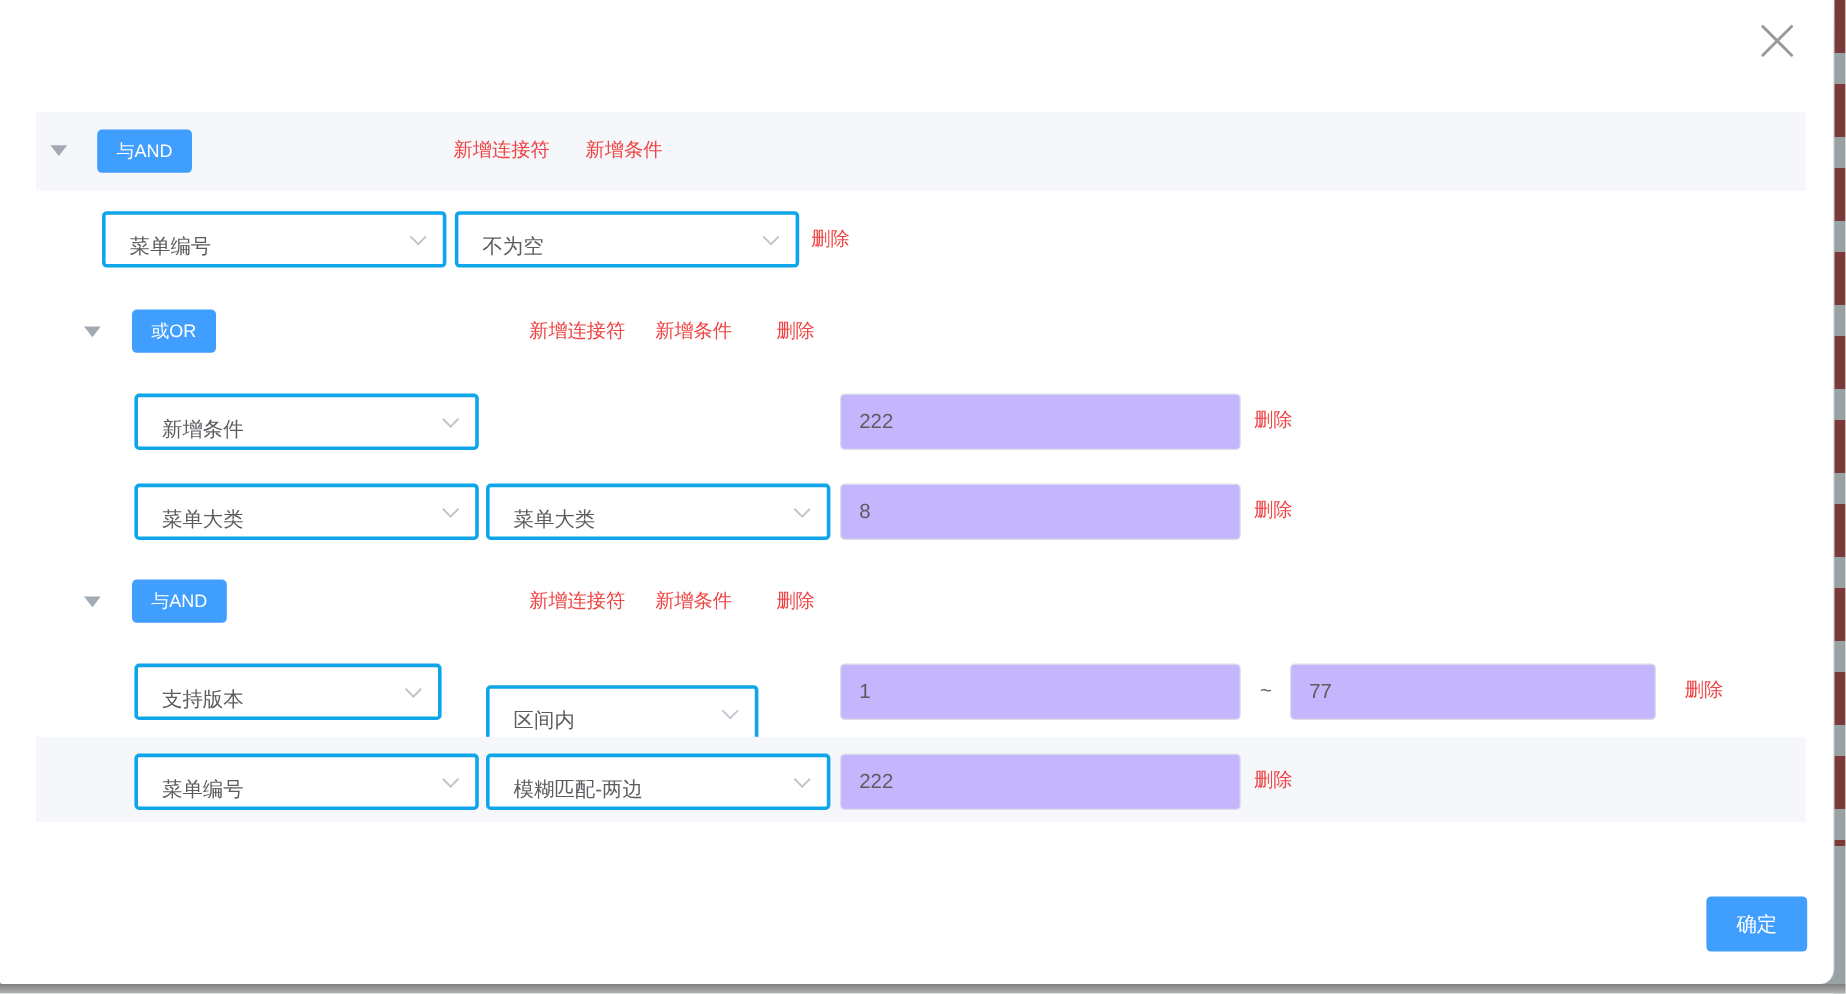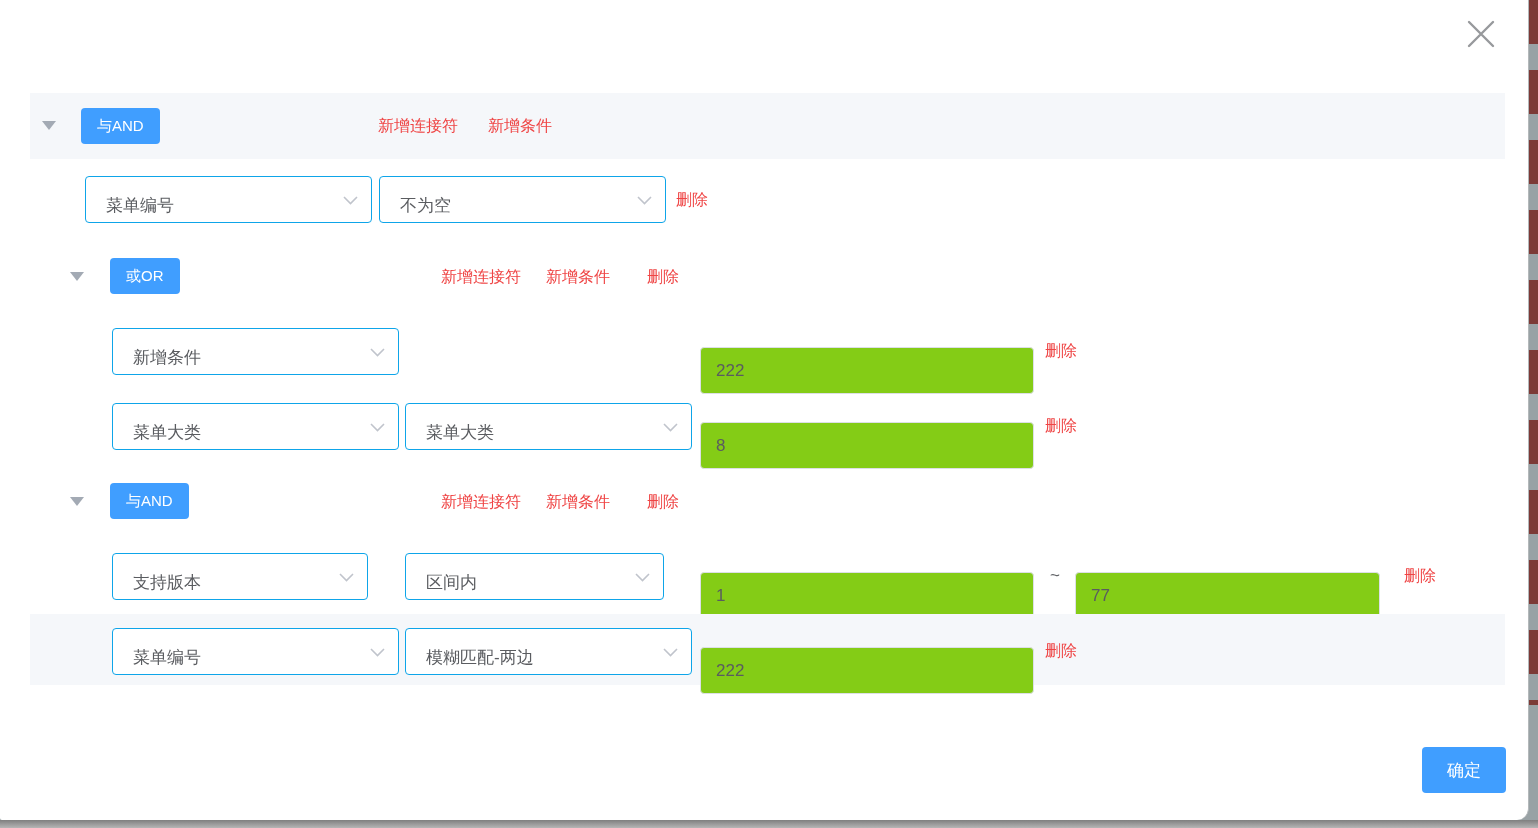--- a/index.html
+++ b/index.html
@@ -51,30 +51,30 @@
     display:inline-flex; align-items:center; justify-content:center;
     cursor:pointer; white-space:nowrap;
   }
   .link{
     position:absolute; color:#ef4444; font-size:16px; line-height:20px;
     text-decoration:none; cursor:pointer; white-space:nowrap;
   }
 
   .sel{
     position:absolute; height:47px; background:#fff;
-    border:1px solid #0ea5e9; border-radius:4px;
+    border:3px solid #0ea5e9; border-radius:4px;
     display:flex; align-items:center; padding:12px 34px 0 20px; cursor:pointer;
   }
   .sel-text{ font-size:17px; color:#5a5c60; white-space:nowrap; }
   .chev{ position:absolute; right:13px; top:50%; margin-top:-4px; }
 
   .tin{
     position:absolute; height:47px; border:1px solid #dcdfe6; border-radius:4px;
-    background:#84cc16; font-size:17px; color:#5a5c60; padding:0 15px;
-    font-family:"Liberation Sans","DejaVu Sans",sans-serif; outline:none;margin-top:19px;
+    background:#c4b5fd; font-size:17px; color:#5a5c60; padding:0 15px;
+    font-family:"Liberation Sans","DejaVu Sans",sans-serif; outline:none;
   }
   .range-sep{
     position:absolute; font-size:17px; color:#606266; line-height:20px;
     text-align:center; width:30px;
   }
 
   .confirm-btn{
     position:absolute; left:1422px; top:747px; width:84px; height:46px;
     background:#409eff; border:none; border-radius:4px;
     color:#fff; font-size:17px; cursor:pointer;
@@ -152,21 +152,21 @@
     <a class="link" style="left:441px;top:492px">新增连接符</a>
     <a class="link" style="left:546px;top:492px">新增条件</a>
     <a class="link" style="left:647px;top:492px">删除</a>
 
     <div class="sel" style="left:112px;top:553px;width:256px">
       <span class="sel-text">支持版本</span>
       <svg class="chev" width="15" height="9" viewBox="0 0 15 9">
           <path d="M1 1 L7.5 7.5 L14 1" fill="none" stroke="#c0c4cc" stroke-width="1.6"></path>
         </svg>
     </div>
-    <div class="sel" style="left:405px;top:553px;width:259px">
+    <div class="sel" style="left:405px;top:571px;width:227px">
       <span class="sel-text">区间内</span>
       <svg class="chev" width="15" height="9" viewBox="0 0 15 9">
           <path d="M1 1 L7.5 7.5 L14 1" fill="none" stroke="#c0c4cc" stroke-width="1.6"></path>
         </svg>
     </div>
     <input class="tin" style="left: 700px; top: 553px; width: 334px;" value="1">
     <span class="range-sep" style="left:1040px;top:566px">~</span>
     <input class="tin" style="left: 1075px; top: 553px; width: 305px;" value="77">
     <a class="link" style="left:1404px;top:566px">删除</a>
 

